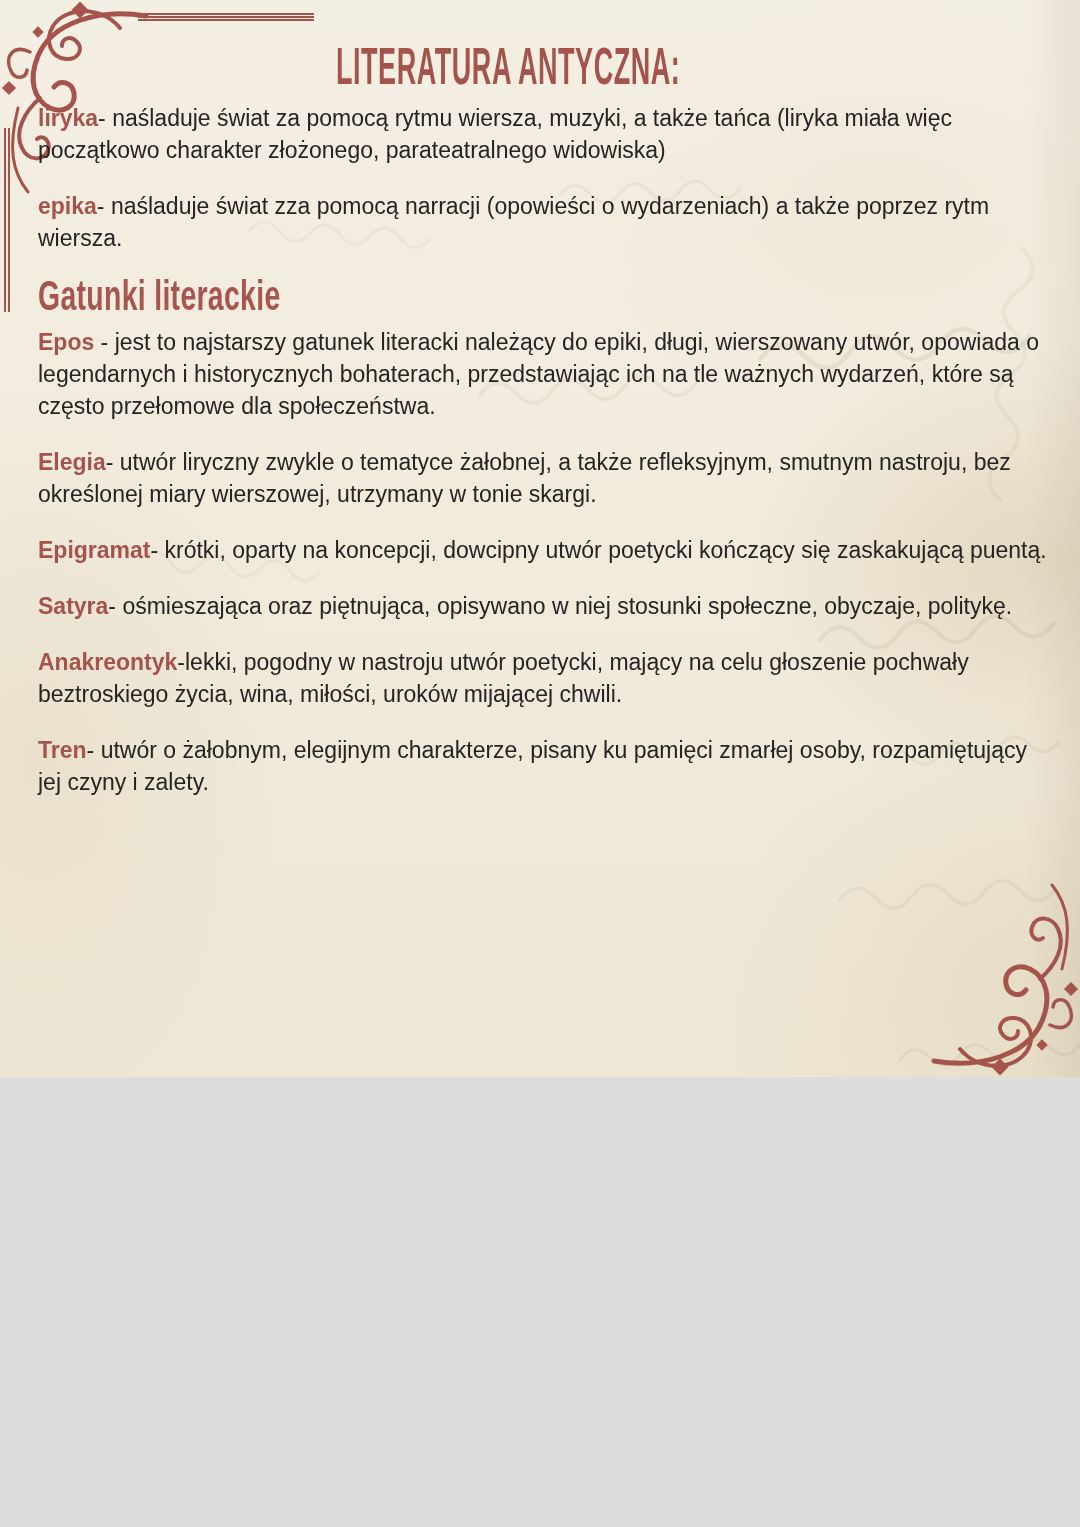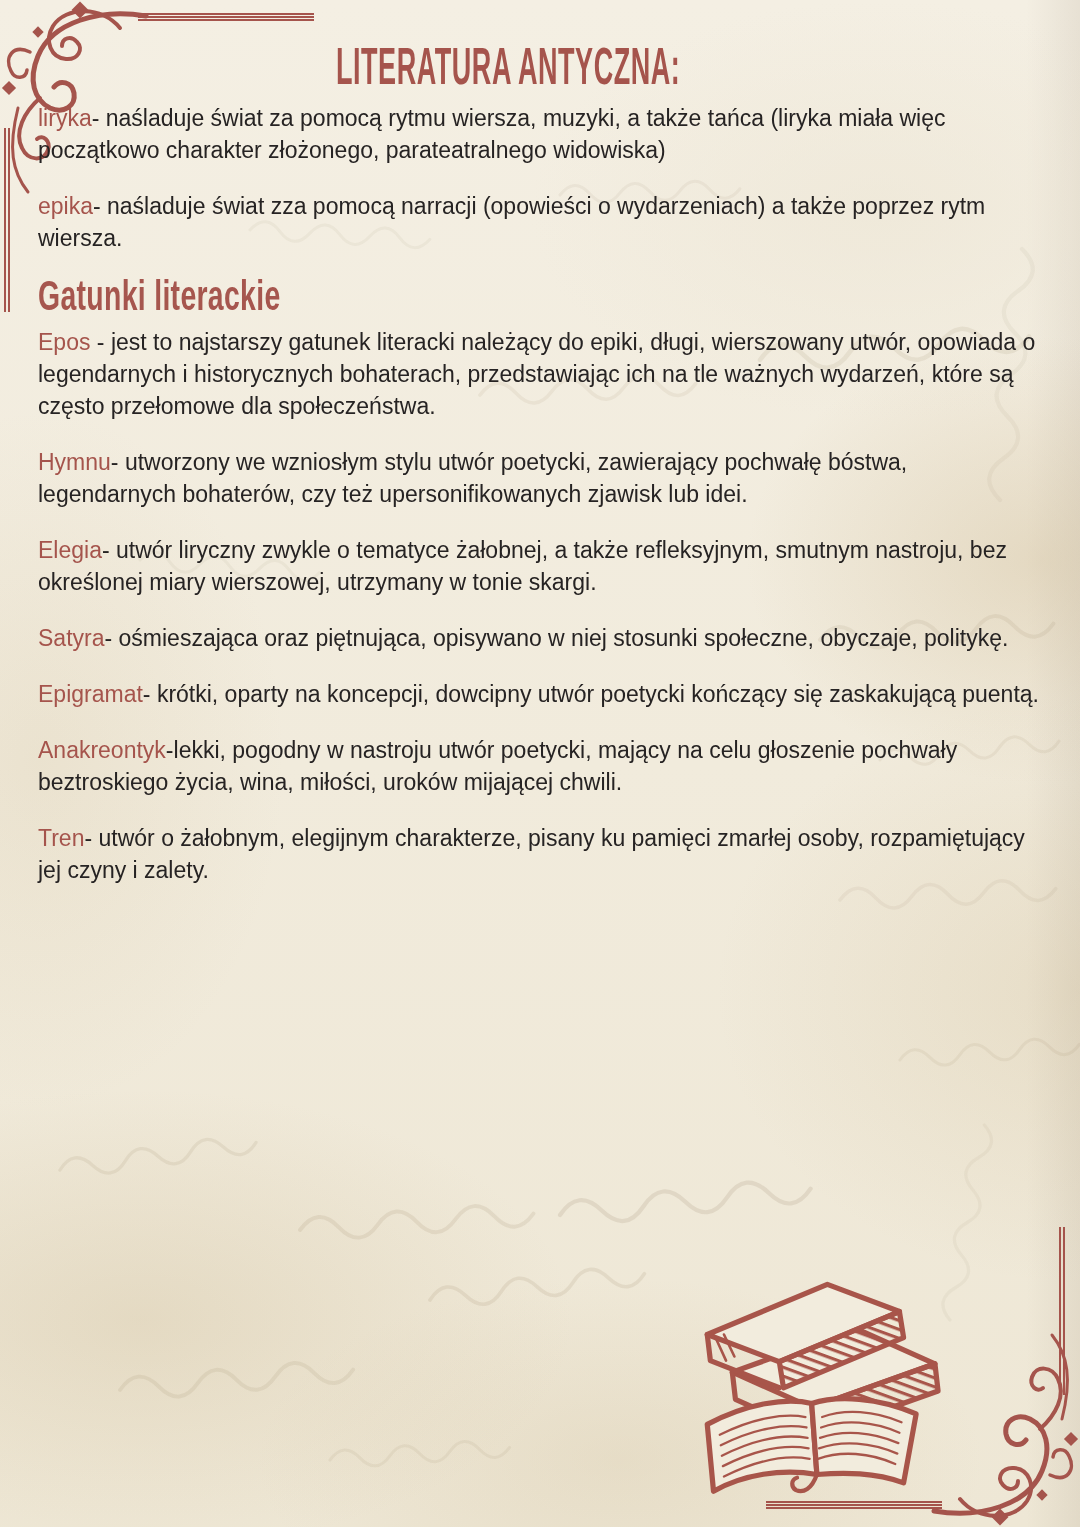--- a/index.html
+++ b/index.html
@@ -1,17 +1,17 @@
 <!DOCTYPE html>
 <html lang="pl"><head>
 <meta charset="utf-8">
 <style>
   html,body{margin:0;padding:0;background:#ddd;}
   .page{
-    position:relative;width:1080px;height:1527px;overflow:hidden;
+    position:relative;width:1080px;height:1077px;overflow:hidden;
     font-family:"Liberation Sans","DejaVu Sans",sans-serif;
     color:#262323;
     background-color:#f1ebdc;
     background-image:
       radial-gradient(ellipse 420px 320px at 1040px 560px, rgba(196,172,128,.30), rgba(196,172,128,0) 70%),
       radial-gradient(ellipse 520px 420px at 1080px 990px, rgba(201,180,138,.24), rgba(201,180,138,0) 70%),
       radial-gradient(ellipse 620px 330px at 140px 1320px, rgba(197,176,135,.26), rgba(197,176,135,0) 70%),
       radial-gradient(ellipse 520px 260px at 620px 1460px, rgba(201,182,144,.22), rgba(201,182,144,0) 70%),
       radial-gradient(ellipse 500px 300px at 880px 210px, rgba(236,229,212,.55), rgba(236,229,212,0) 70%),
       radial-gradient(ellipse 350px 500px at 40px 760px, rgba(205,186,148,.18), rgba(205,186,148,0) 70%),
@@ -23,21 +23,21 @@
     margin:40px 0 0 298px;
     font-size:52px;line-height:52px;font-weight:bold;
     color:#a5544c;letter-spacing:1px;white-space:nowrap;
     transform:scaleX(.52);transform-origin:0 50%;
     width:max-content;
   }
   .content{position:relative;padding:0 30px 0 38px;z-index:3;}
   p.def{font-size:23px;line-height:32px;margin:24px 0 0 0;}
   p.first{margin-top:10px;}
   p.first-genre{margin-top:6px;}
-  .term{color:#a5544c;font-weight:normal;}
+  .term{color:#a5544c;font-weight:bold;}
   h2.section{
     margin:16px 0 0 0;
     font-size:43px;line-height:50px;font-weight:bold;
     color:#a6564e;letter-spacing:0.5px;white-space:nowrap;
     transform:scaleX(.66);transform-origin:0 50%;
     width:max-content;
   }
   
   .h3line{position:absolute;height:8px;z-index:2;
     background:linear-gradient(to bottom,#a5544c 0 1.6px,rgba(0,0,0,0) 1.6px 3.2px,#a5544c 3.2px 4.8px,rgba(0,0,0,0) 4.8px 6.4px,#a5544c 6.4px 8px);}
@@ -125,28 +125,27 @@
     <p class="def first"><span class="term">liryka</span><span>- naśladuje świat za pomocą rytmu wiersza, muzyki, a także tańca (liryka  miała więc początkowo charakter złożonego, parateatralnego widowiska)</span></p>
 
     <p class="def"><span class="term">epika</span><span>- naśladuje świat zza pomocą narracji (opowieści o wydarzeniach) a także poprzez rytm wiersza.</span></p>
 
 
     <h2 class="section">Gatunki literackie</h2>
 
     <p class="def first-genre"><span class="term">Epos</span><span> - jest to najstarszy gatunek literacki należący do epiki, długi, wierszowany utwór, opowiada o legendarnych i historycznych bohaterach, przedstawiając ich na tle ważnych wydarzeń, które są często przełomowe dla społeczeństwa.</span></p>
 
 
-    <p class="def"><span class="term">Hymnu</span><span>- utworzony we wzniosłym stylu utwór poetycki, zawierający pochwałę bóstwa, legendarnych bohaterów, czy też upersonifikowanych zjawisk lub idei.</span></p>
 
     <p class="def"><span class="term">Elegia</span><span>- utwór liryczny zwykle o tematyce żałobnej, a także refleksyjnym, smutnym nastroju, bez określonej miary wierszowej, utrzymany w tonie skargi.</span></p>
 
 
+    <p class="def"><span class="term">Epigramat</span><span>- krótki, oparty na koncepcji, dowcipny utwór poetycki kończący się zaskakującą puentą.</span></p>
+
     <p class="def"><span class="term">Satyra</span><span>- ośmieszająca oraz piętnująca, opisywano w niej stosunki społeczne, obyczaje, politykę.</span></p>
-
-    <p class="def"><span class="term">Epigramat</span><span>- krótki, oparty na koncepcji, dowcipny utwór poetycki kończący się zaskakującą puentą.</span></p>
 
     <p class="def"><span class="term">Anakreontyk</span><span>-lekki, pogodny w nastroju utwór poetycki, mający na celu głoszenie pochwały beztroskiego życia, wina, miłości, uroków mijającej chwili.</span></p>
 
 
     <p class="def"><span class="term">Tren</span><span>- utwór o żałobnym, elegijnym charakterze, pisany ku pamięci zmarłej osoby, rozpamiętujący jej czyny i zalety.</span></p>
   </div>
 
   <svg class="books" viewBox="0 0 270 250" aria-hidden="true">
     <defs>
       <pattern id="hatch" width="8" height="8" patternUnits="userSpaceOnUse" patternTransform="rotate(110)">

